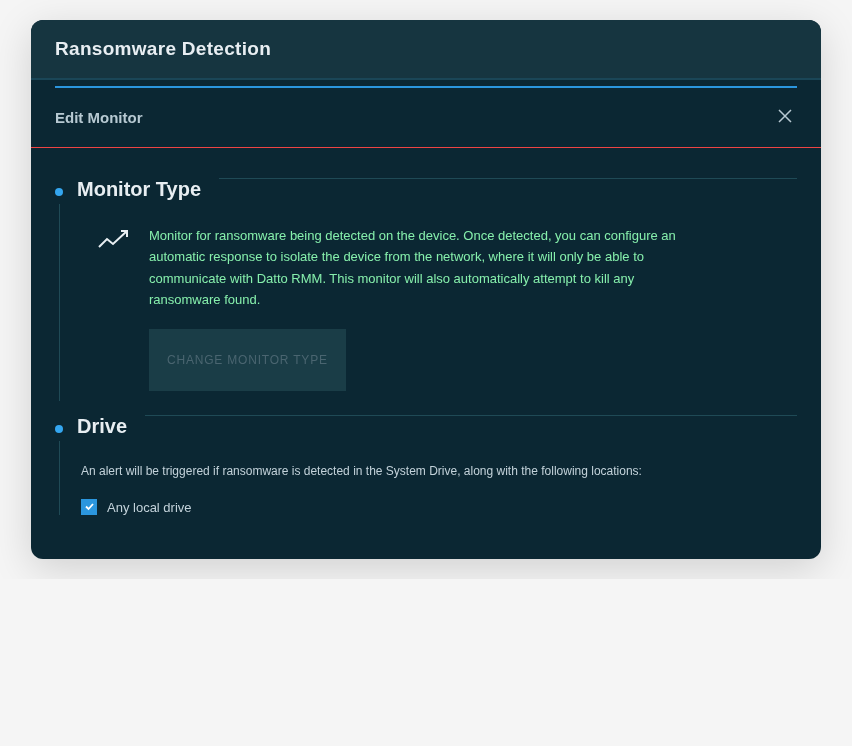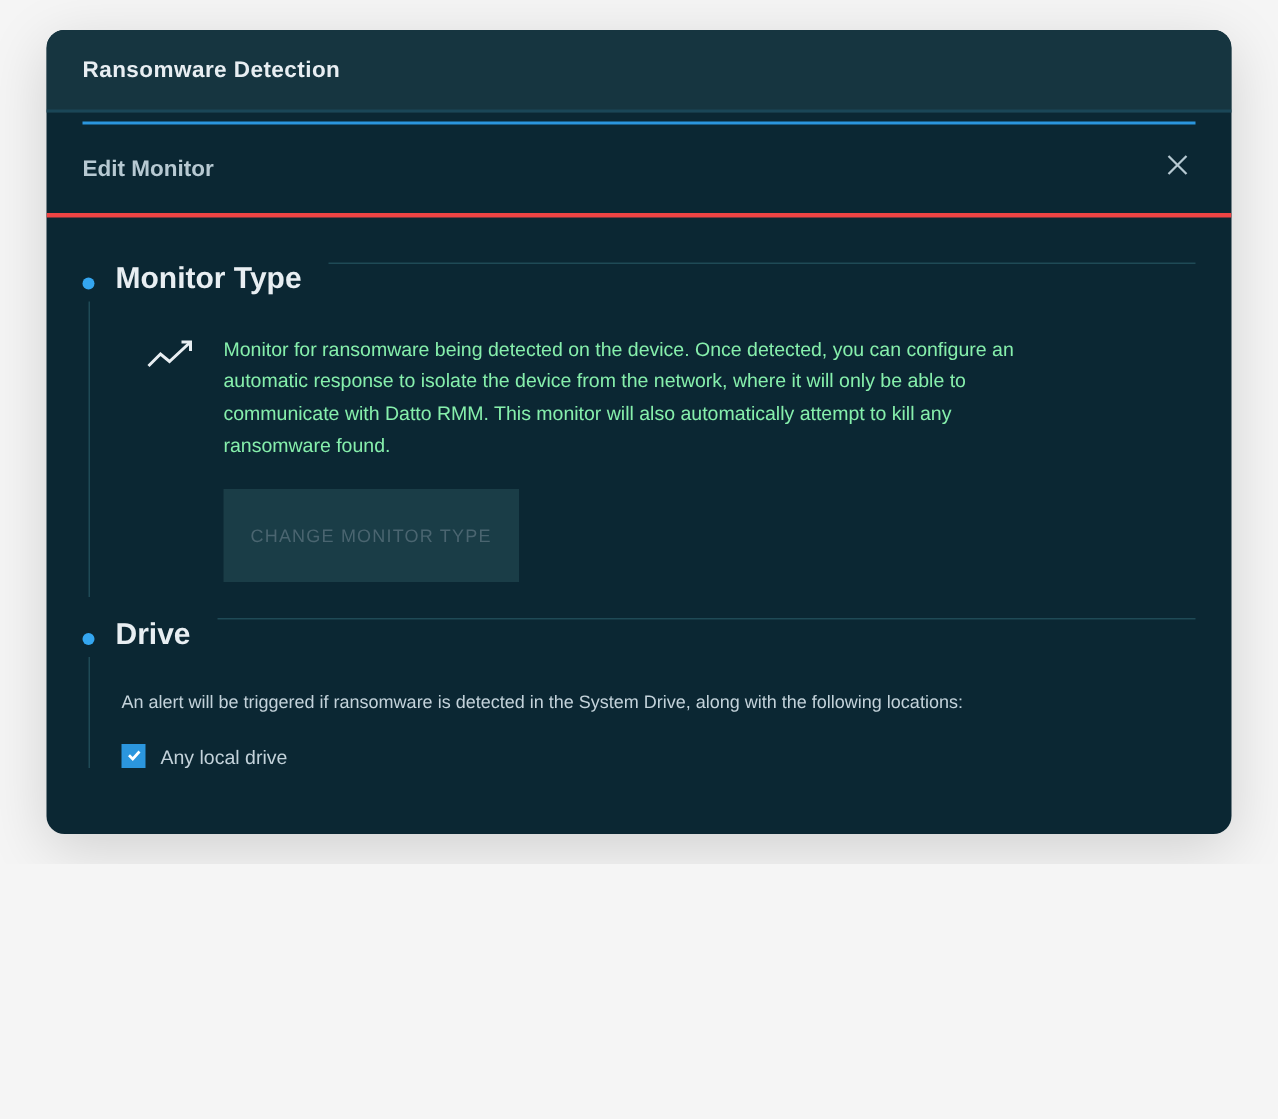--- a/index.html
+++ b/index.html
@@ -21,38 +21,38 @@
       overflow: hidden;
       box-shadow: 0 10px 40px rgba(0,0,0,0.15);
     }
     .header {
       background: #163540;
       padding: 18px 24px;
       border-bottom: 2px solid #1a4657;
     }
     .header-title {
       color: #e8eef2;
-      font-size: 15px;
+      font-size: 19px;
       font-weight: 700;
       letter-spacing: 0.3px;
     }
     .accent-line {
       height: 2px;
       background: #2b96de;
       margin: 0 24px;
     }
     .spacer-line {
       height: 6px;
     }
     .subheader {
       display: flex;
       justify-content: space-between;
       align-items: center;
       padding: 14px 24px 14px 24px;
-      border-bottom: 3px solid #ef4444;
+      border-bottom: 1px solid #ef4444;
     }
     .subheader-title {
       color: #b7c9d2;
       font-size: 15px;
       font-weight: 600;
     }
     .close-btn {
       color: #b7c9d2;
       font-size: 20px;
       cursor: pointer;

